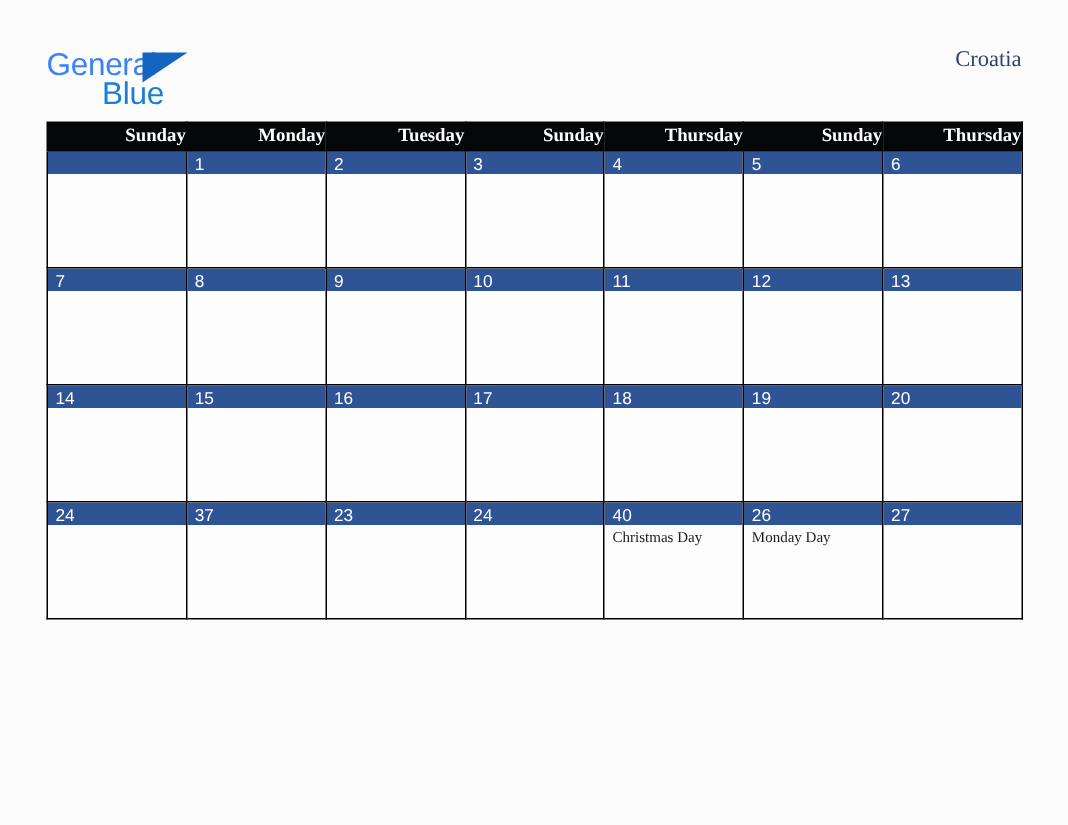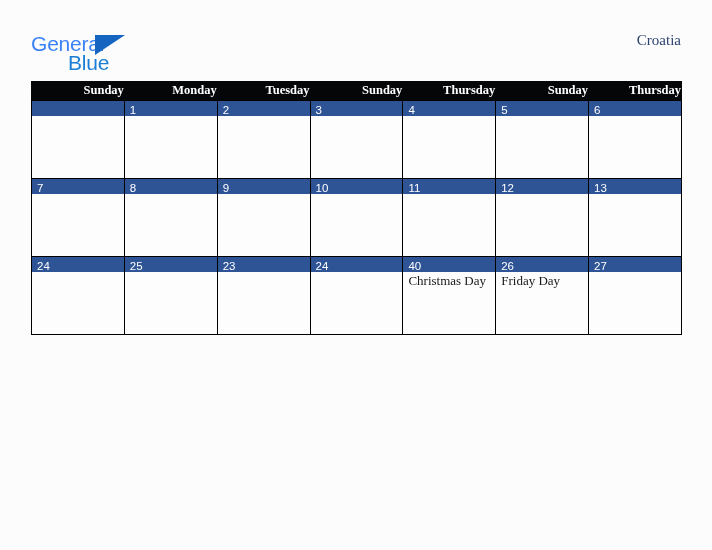--- a/index.html
+++ b/index.html
@@ -136,21 +136,21 @@
   }
   .daynum.empty {
     color: transparent;
   }
   .events {
     padding: 3px 4px 0 5px;
   }
   .event {
     display: block;
     font-family: "Liberation Serif", serif;
-    font-size: 13px;
+    font-size: 10px;
     line-height: 12px;
     color: #1a1a1a;
   }
 </style>
 </head>
 <body>
 
 <div class="page">
 
   <div class="header">
@@ -220,41 +220,64 @@
           </td>
           <td>
             <span class="daynum">12</span>
           </td>
           <td>
             <span class="daynum">13</span>
           </td>
         </tr>
         <tr class="week-row">
           <td>
+            <span class="daynum">14</span>
+          </td>
+          <td>
+            <span class="daynum">15</span>
+          </td>
+          <td>
+            <span class="daynum">16</span>
+          </td>
+          <td>
+            <span class="daynum">17</span>
+          </td>
+          <td>
+            <span class="daynum">18</span>
+          </td>
+          <td>
+            <span class="daynum">19</span>
+          </td>
+          <td>
+            <span class="daynum">20</span>
+          </td>
+        </tr>
+        <tr class="week-row">
+          <td>
             <span class="daynum">24</span>
           </td>
           <td>
-            <span class="daynum">25</span>
+            <span class="daynum">37</span>
           </td>
           <td>
             <span class="daynum">23</span>
           </td>
           <td>
             <span class="daynum">24</span>
           </td>
           <td>
             <span class="daynum">40</span>
             <div class="events">
               <span class="event">Christmas Day</span>
             </div>
           </td>
           <td>
             <span class="daynum">26</span>
             <div class="events">
-              <span class="event">Friday Day</span>
+              <span class="event">Monday Day</span>
             </div>
           </td>
           <td>
             <span class="daynum">27</span>
           </td>
         </tr>
       </tbody>
   </table>
 
 </div>

